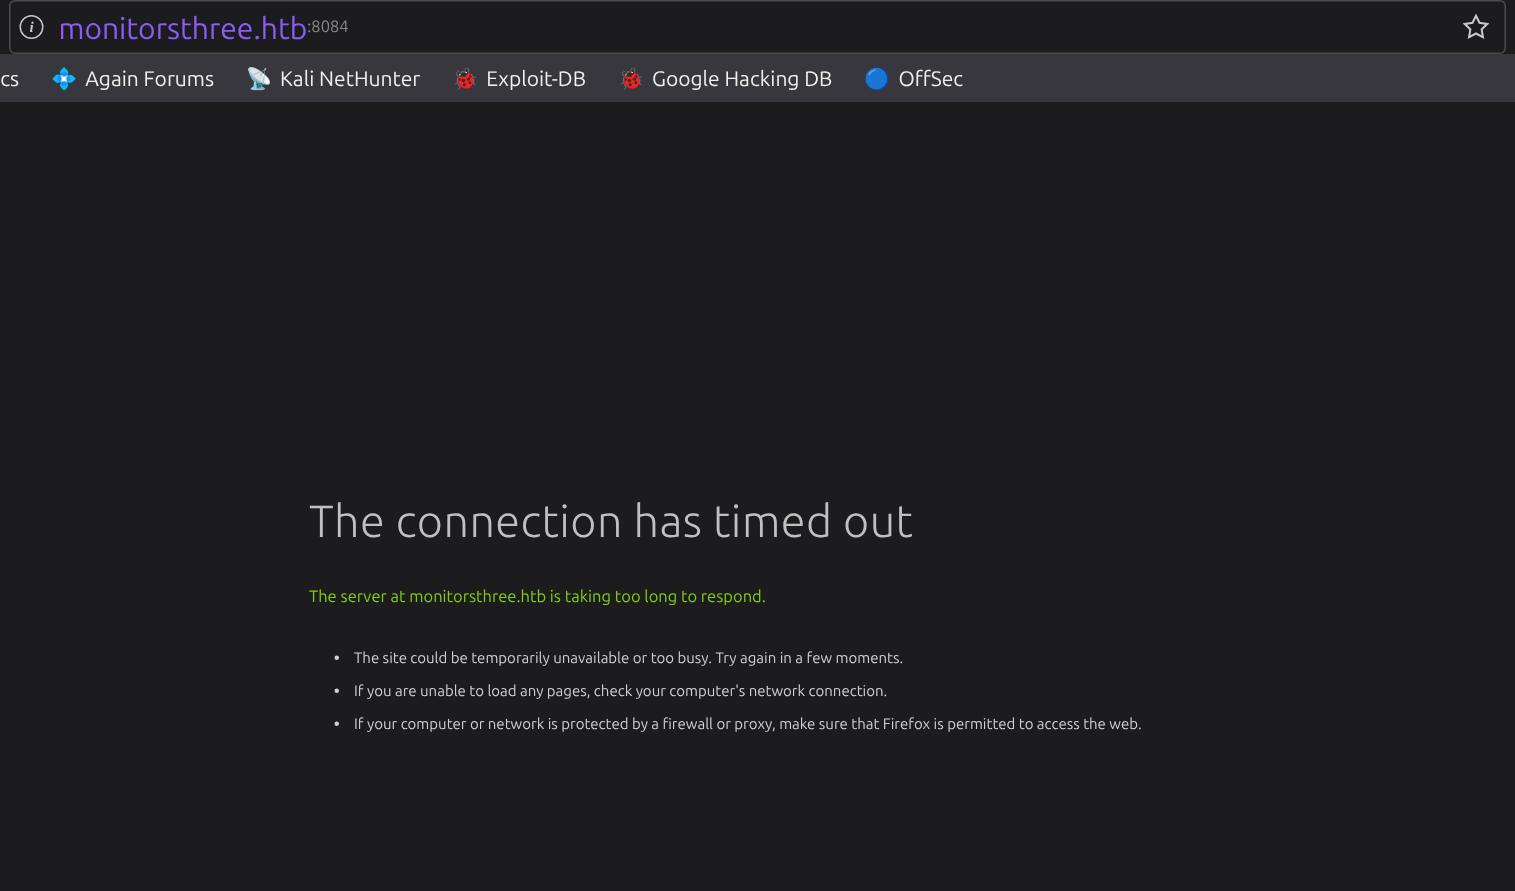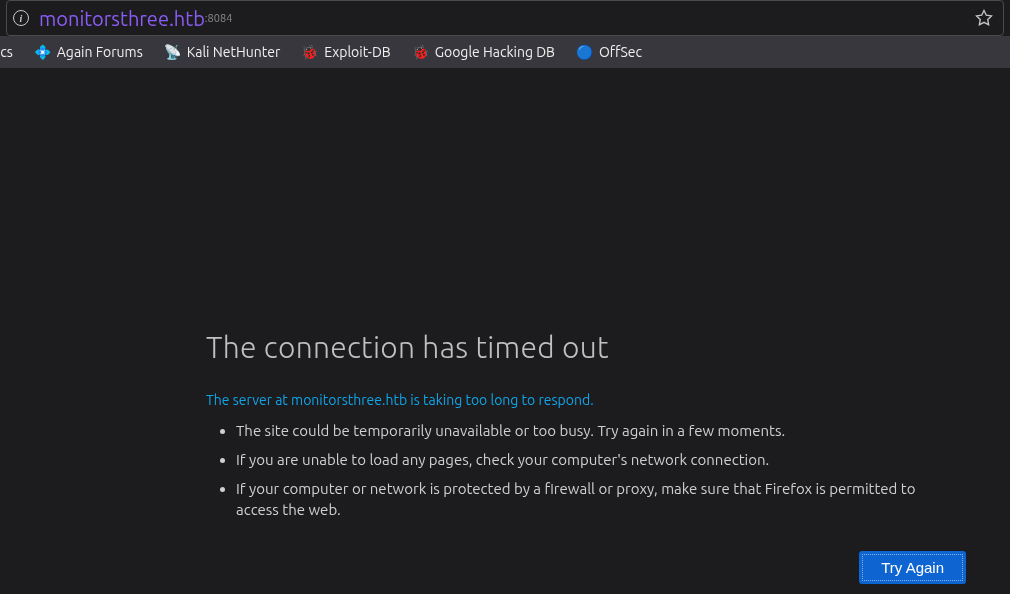--- a/index.html
+++ b/index.html
@@ -100,31 +100,31 @@
       right: 40px;
     }
     .error-title {
       font-size: 30px;
       font-weight: 300;
       color: #c0c0c0;
       letter-spacing: 0.3px;
       margin-bottom: 28px;
     }
     .error-subtitle {
-      font-size: 14px;
-      color: #0ea5e9;
-      margin-bottom: 12px;
+      font-size: 11px;
+      color: #84cc16;
+      margin-bottom: 28px;
       font-weight: 400;
     }
     .error-list {
       list-style: disc;
       padding-left: 30px;
     }
     .error-list li {
-      font-size: 15px;
+      font-size: 10px;
       color: #d0d0d0;
       line-height: 1.4;
       margin-bottom: 8px;
       padding-right: 10px;
     }
     .try-again-btn {
       position: absolute;
       right: 44px;
       bottom: 10px;
       background: #0e65d2;
@@ -184,14 +184,13 @@
 <div class="content-area">
   <div class="error-container">
     <h1 class="error-title">The connection has timed out</h1>
     <p class="error-subtitle">The server at monitorsthree.htb is taking too long to respond.</p>
     <ul class="error-list">
       <li>The site could be temporarily unavailable or too busy. Try again in a few moments.</li>
       <li>If you are unable to load any pages, check your computer's network connection.</li>
       <li>If your computer or network is protected by a firewall or proxy, make sure that Firefox is permitted to access the web.</li>
     </ul>
   </div>
-  <button class="try-again-btn">Try Again</button>
 </div>
 
 </body></html>

